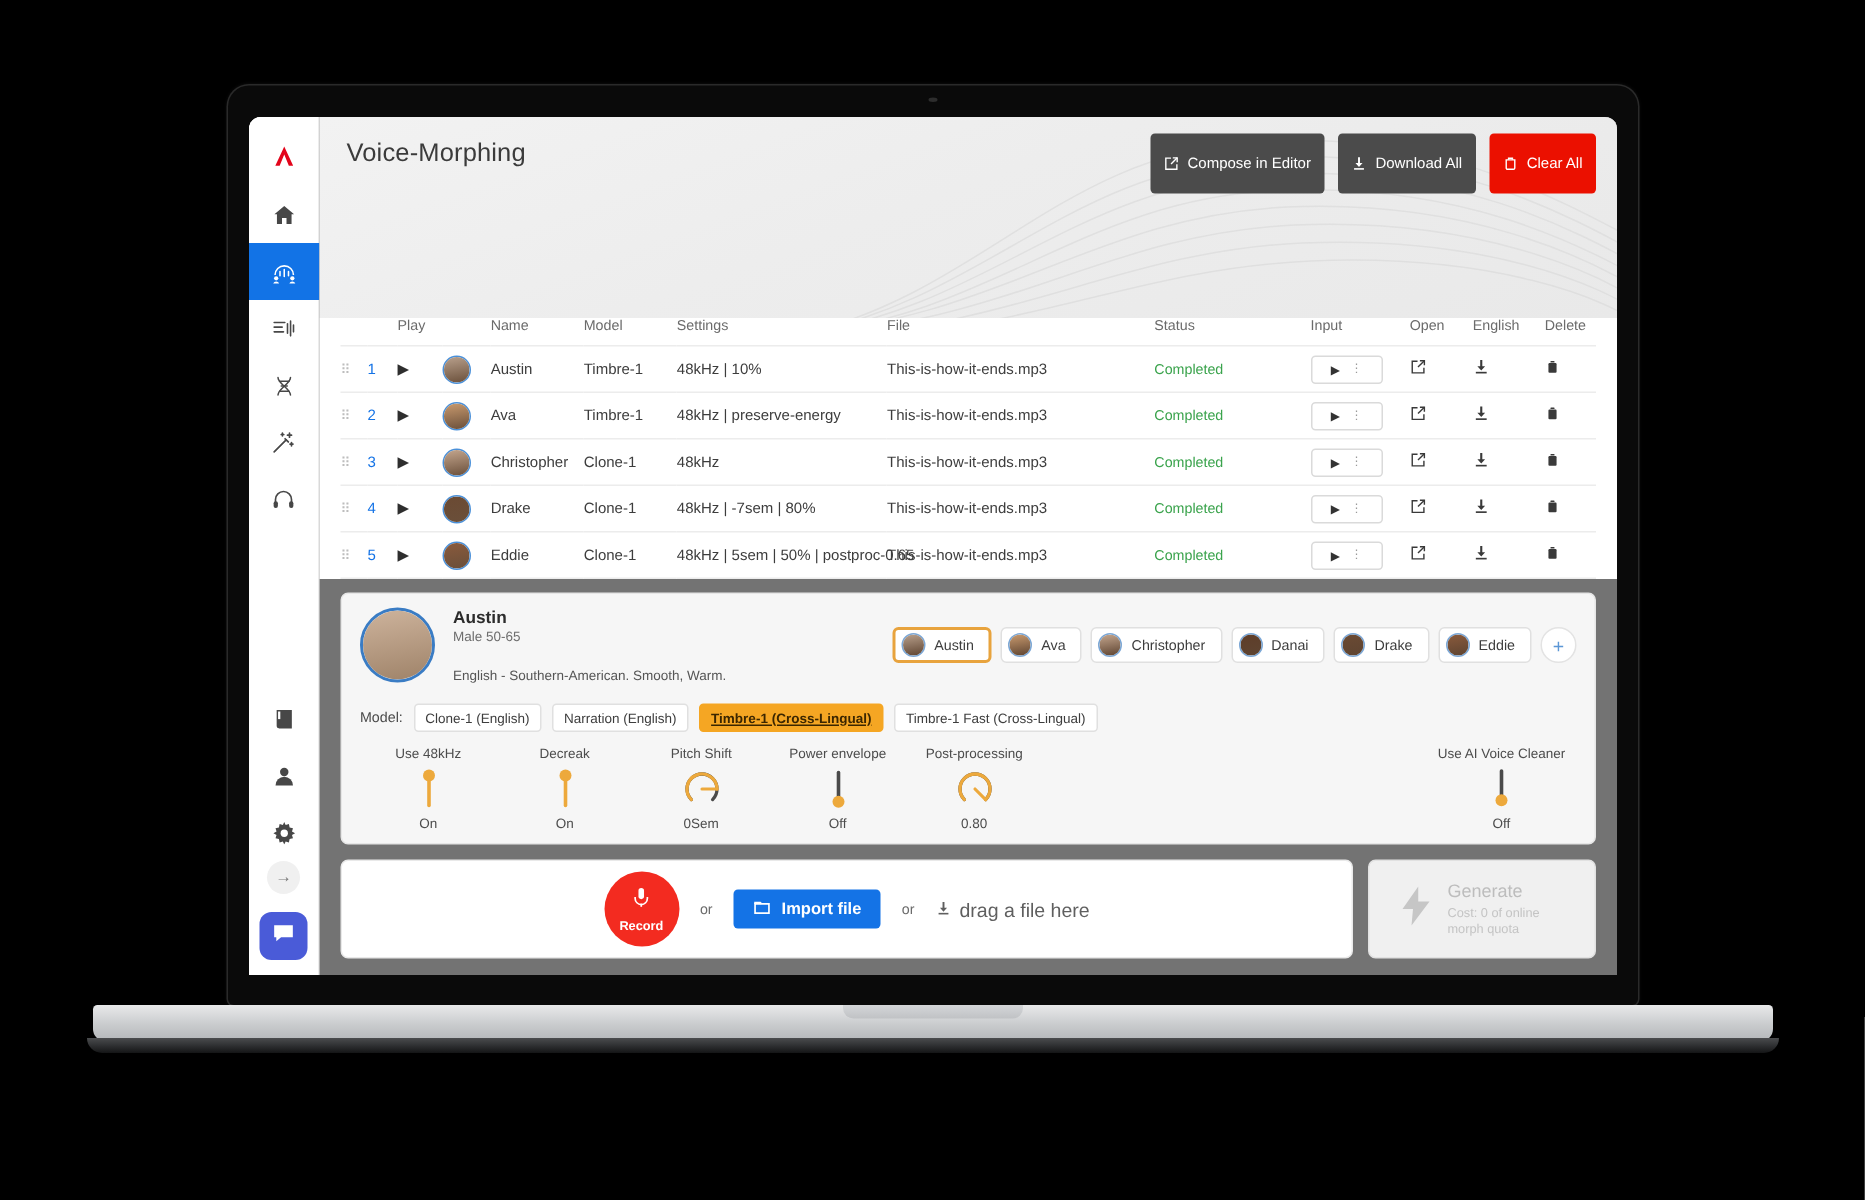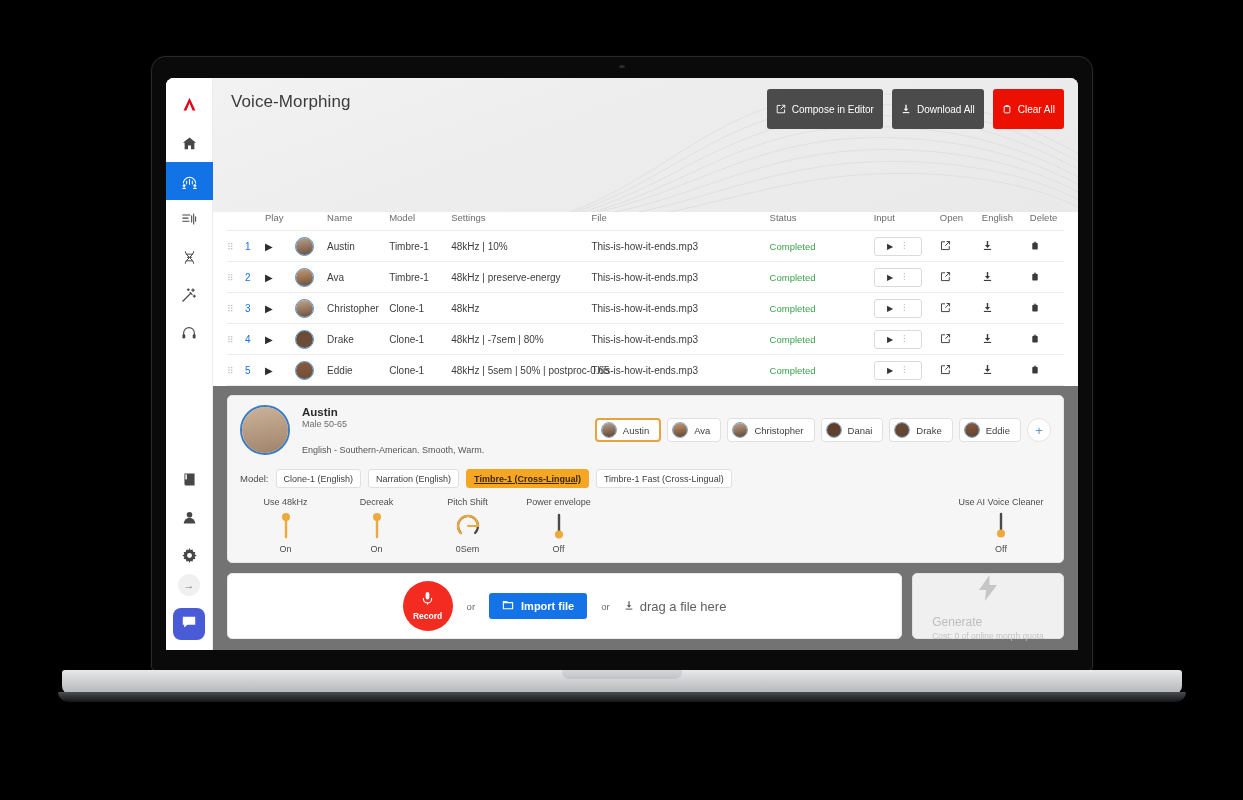--- a/index.html
+++ b/index.html
@@ -225,21 +225,21 @@
   .or { font-size: 9.5px; color:#6b6b6b; }
   .import-btn {
     display:flex; align-items:center; gap:7px; height: 26px; padding: 0 13px;
     background:#1473e6; color:#fff; border-radius:3px; font-size:11px; font-weight:600;
     cursor:pointer;
   }
   .drag-txt { display:flex; align-items:center; gap:6px; font-size: 13px; color:#5f5f5f; }
   .generate {
     width: 152px; height: 66px; background:#f0f0f0; border:1px solid #e1e1e1;
     border-radius:5px; display:flex; align-items:center; gap:9px; padding: 0 19px;
-    color:#bfbfbf; cursor:pointer;flex-direction:column;
+    color:#bfbfbf; cursor:pointer;
   }
   .gen-title { font-size: 12px; color:#bdbdbd; }
   .gen-sub { font-size: 8.5px; color:#c4c4c4; line-height:1.3; margin-top:2px; }
 </style>
 </head>
 <body>
 
 <div id="laptop">
   <div class="screen-bezel">
     <div class="bezel-notch"></div>
@@ -731,20 +731,31 @@
               <div class="knob">
                 <div class="knob-label">Power envelope</div>
                 <div class="knob-face">
                   <svg width="12" height="28" viewBox="0 0 12 28">
                     <line x1="6" y1="3" x2="6" y2="21" stroke="#4a4a4a" stroke-width="2.4" stroke-linecap="round"></line>
                     <circle cx="6" cy="22.5" r="4" fill="#eda93c"></circle>
                   </svg>
                 </div>
                 <div class="knob-val">Off</div>
               </div>
+              <div class="knob">
+                <div class="knob-label">Post-processing</div>
+                <div class="knob-face">
+                  <svg width="28" height="28" viewBox="0 0 28 28">
+                    <path d="M6.93 21.07 A10 10 0 1 1 21.07 21.07" fill="none" stroke="#4a4a4a" stroke-width="2.2" stroke-linecap="round"></path>
+                    <path d="M6.93 21.07 A10 10 0 1 1 21.07 21.07" fill="none" stroke="#eda93c" stroke-width="2.2" stroke-linecap="round"></path>
+                    <line x1="14" y1="14" x2="21.07" y2="21.07" stroke="#eda93c" stroke-width="2.1" stroke-linecap="round"></line>
+                  </svg>
+                </div>
+                <div class="knob-val">0.80</div>
+              </div>
               <div class="knob cleaner">
               <div class="knob-label">Use AI Voice Cleaner</div>
               <div class="knob-face">
                 <svg width="12" height="28" viewBox="0 0 12 28">
                   <line x1="6" y1="2" x2="6" y2="20" stroke="#4a4a4a" stroke-width="2.4" stroke-linecap="round"></line>
                   <circle cx="6" cy="21.5" r="4" fill="#eda93c"></circle>
                 </svg>
               </div>
               <div class="knob-val">Off</div>
             </div>

